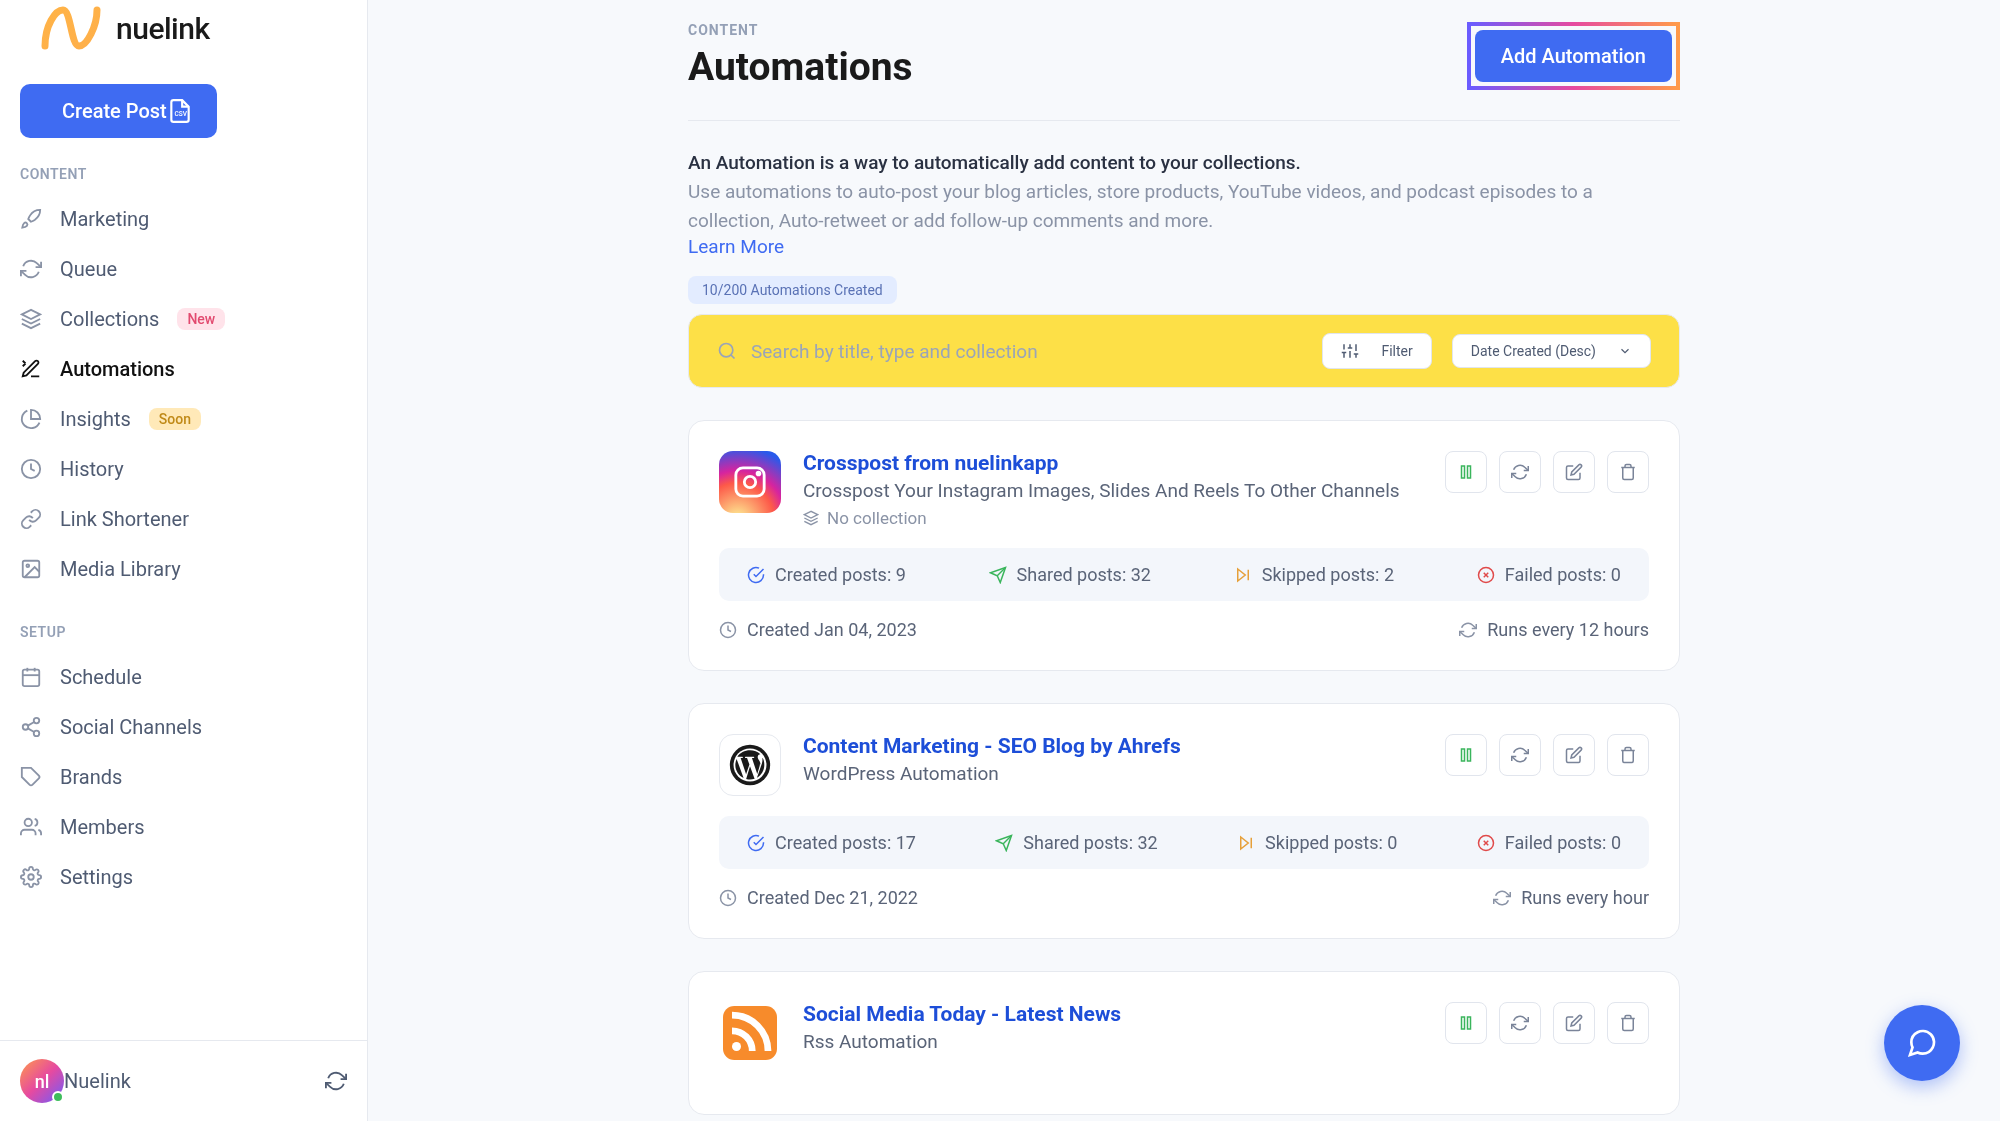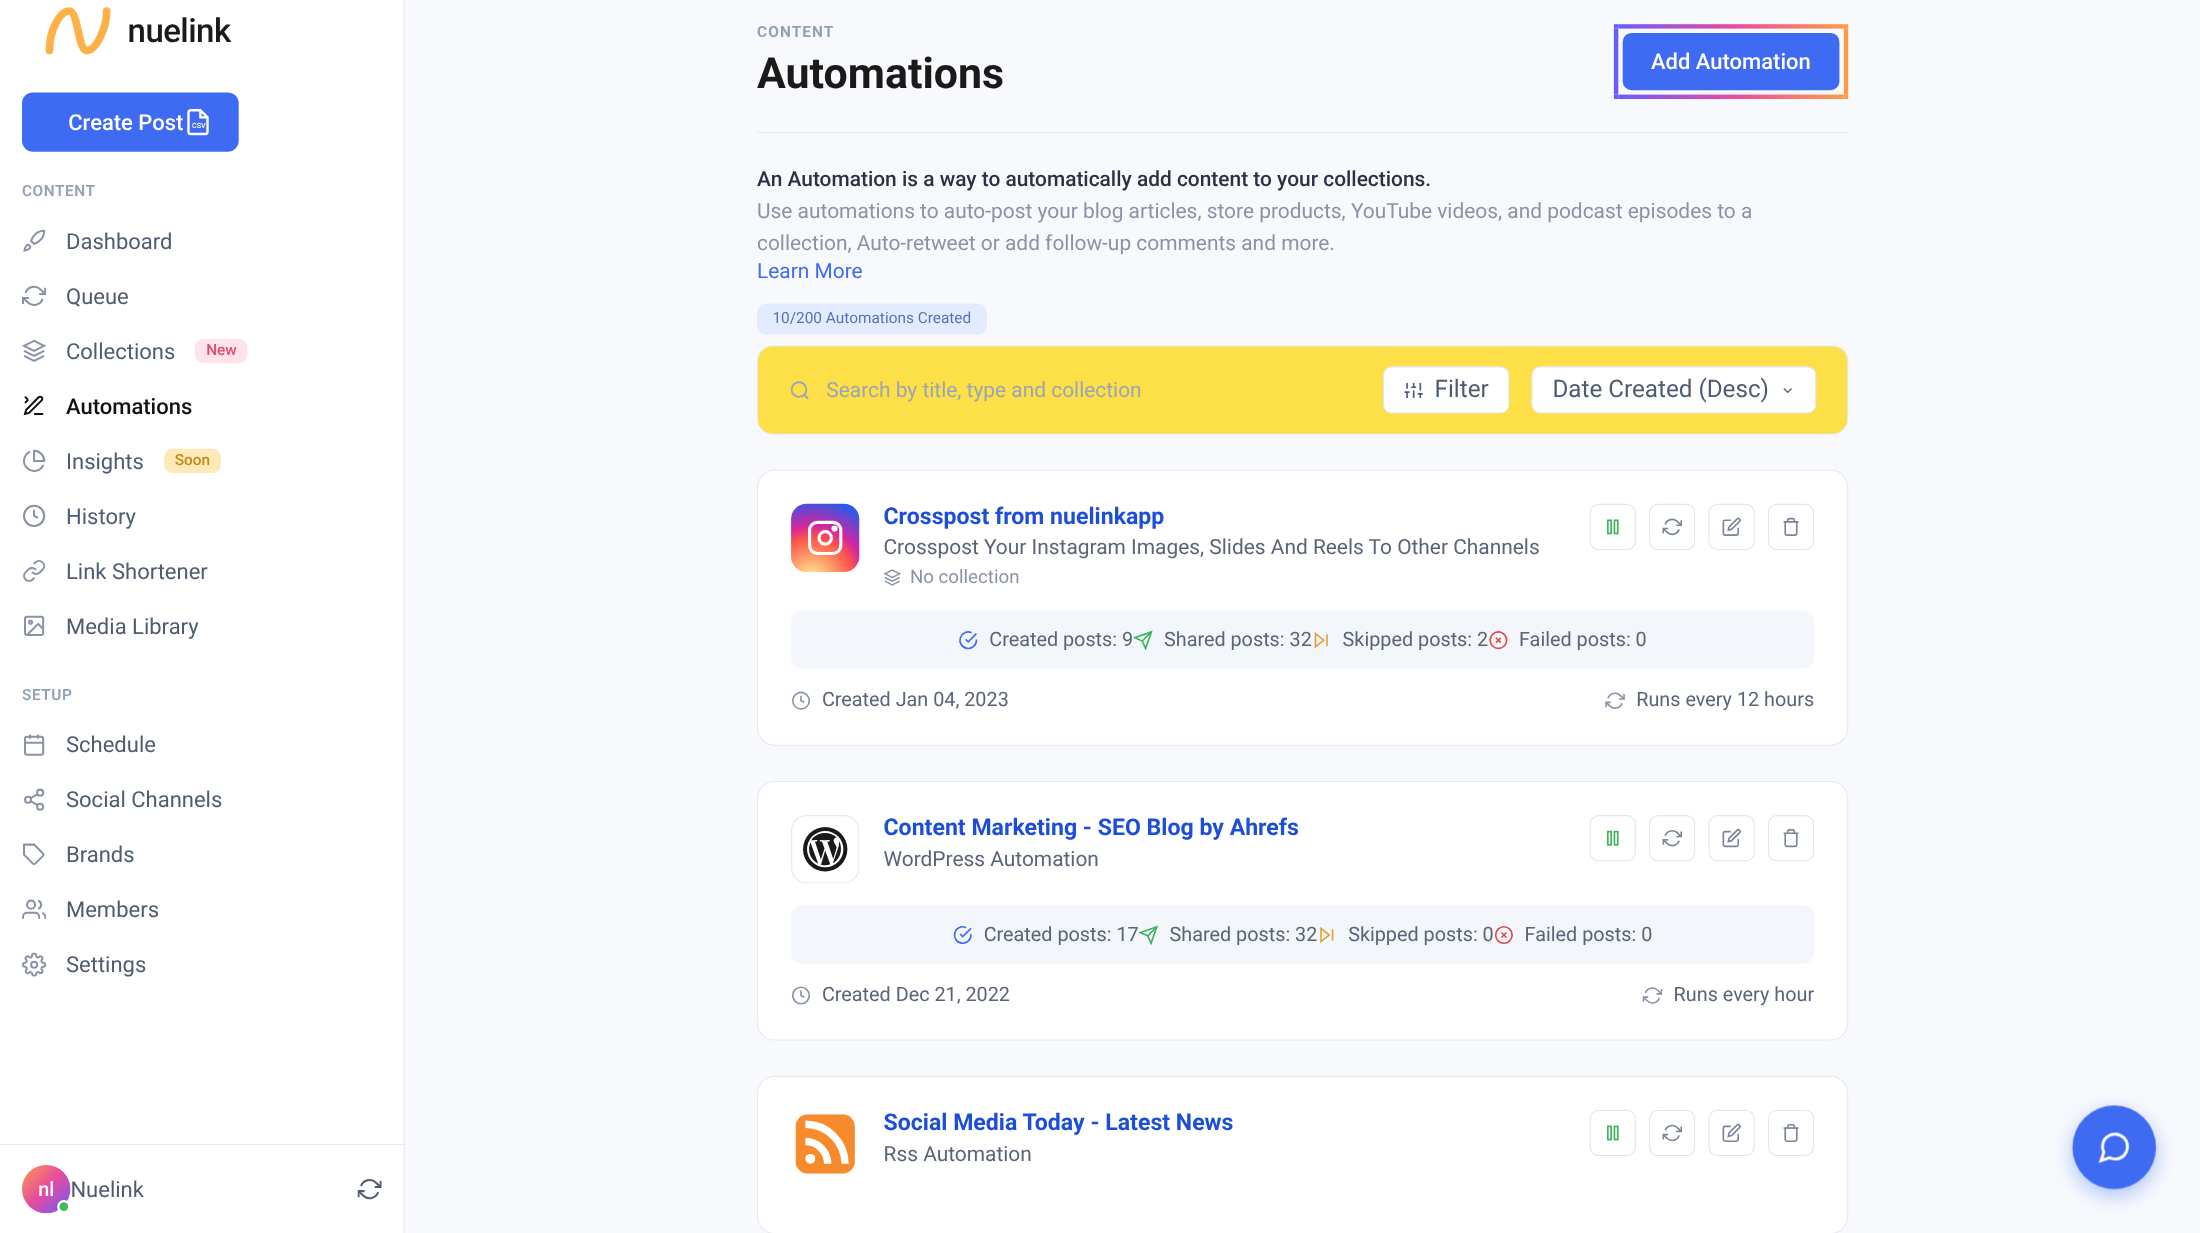--- a/index.html
+++ b/index.html
@@ -44,37 +44,37 @@
 .intro-strong { font-size: 19px; color: #2a3142; font-weight: 500; margin-bottom: 4px;}
 .intro-sub { font-size: 19px; color: #8a93a6; line-height: 1.5; }
 .learn-link { color: #3f6bf2; font-size: 19px; cursor:pointer; }
 
 .counter-badge { display:inline-block; background:#e3ecff; color:#5a72b5; font-size:14px; padding:6px 14px; border-radius:8px; margin-top:18px; margin-bottom:10px;}
 
 .toolbar { background:#fde047; border:1px solid #e6e9ef; border-radius:14px; padding:18px 28px; display:flex; align-items:center; gap:20px; margin-bottom:32px;}
 .search-wrap { display:flex; align-items:center; gap:14px; flex:1; color:#9aa4b8;}
 .search-input { border:none; outline:none; font-size:19px; color:#333; flex:1; background:transparent;}
 .search-input::placeholder { color:#9aa4b8;}
-.pill-btn { background:#fff; border:1px solid #e1e5ed; border-radius:8px; padding:8px 18px; font-size:22px; color:#4f5b72; display:flex; align-items:center; gap:10px; cursor:pointer;}
+.pill-btn { background:#fff; border:1px solid #e1e5ed; border-radius:8px; padding:8px 18px; font-size:14px; color:#4f5b72; display:flex; align-items:center; gap:22px; cursor:pointer;}
 
 .card { background:#fff; border:1px solid #e6e9ef; border-radius:16px; padding:30px; margin-bottom:32px;}
 .card-head { display:flex; gap:22px; margin-bottom:20px;}
 .card-icon { width:62px; height:62px; border-radius:14px; display:flex; align-items:center; justify-content:center; flex-shrink:0;}
 .ig-icon { background: radial-gradient(circle at 30% 110%,#fdf497 0%,#fd5949 45%,#d6249f 60%,#285AEB 90%);}
 .wp-icon { background:#fff; border:1px solid #e6e9ef;}
 .rss-icon { background:#fff;}
 .card-title { font-size:21px; font-weight:700; color:#1d4ed8; margin-bottom:4px;}
 .card-sub { font-size:19px; color:#5a6478; margin-bottom:6px;}
 .card-meta { font-size:17px; color:#8a93a6; display:flex; align-items:center; gap:8px;}
 .card-meta svg { width:16px; height:16px;}
 .card-actions { margin-left:auto; display:flex; gap:12px;}
 .icon-btn { width:42px; height:42px; border:1px solid #e1e5ed; border-radius:8px; background:#fff; display:flex; align-items:center; justify-content:center; cursor:pointer;}
 .icon-btn svg { width:18px; height:18px;}
 
-.stats-row { background:#f3f6fb; border-radius:10px; padding:16px 28px; display:flex; justify-content:center; margin-bottom:18px;}
+.stats-row { background:#f3f6fb; border-radius:10px; padding:16px 28px; display:flex; justify-content:space-between; margin-bottom:18px;}
 .stat { display:flex; align-items:center; gap:10px; font-size:18px; color:#5a6478;}
 .stat svg { width:18px; height:18px;}
 .card-footer { display:flex; justify-content:space-between; color:#5a6478; font-size:18px;}
 .card-footer span { display:flex; align-items:center; gap:10px;}
 
 .fab { position:fixed; bottom:40px; right:40px; width:76px; height:76px; border-radius:50%; background:#3f6bf2; display:flex; align-items:center; justify-content:center; cursor:pointer; box-shadow:0 6px 18px rgba(63,107,242,0.4);}
 .fab svg { width:32px; height:32px; stroke:#fff;}
 
 .meta-sep { color:#c0c7d5; margin:0 6px;}
 .link-chip { width:16px; height:16px; color:#8a93a6;}
@@ -106,21 +106,21 @@
           <text x="7" y="17" font-size="6" fill="#fff" stroke="none">CSV</text>
         </svg>
     </button>
 
     <div class="section-label">CONTENT</div>
 
     <div class="nav-item">
       <svg viewBox="0 0 24 24" fill="none" stroke="#8a93a6" stroke-width="2">
           <path d="M4.5 16.5c-1.5 1.26-2 5-2 5s3.74-.5 5-2c.71-.84.7-2.13-.09-2.91a2.18 2.18 0 0 0-2.91-.09zM12 15l-3-3a22 22 0 0 1 2-3.95A12.88 12.88 0 0 1 22 2c0 2.72-.78 7.5-6 11a22.35 22.35 0 0 1-4 2z"></path>
         </svg>
-      <span>Dashboard</span>
+      <span>Marketing</span>
     </div>
     <div class="nav-item">
       <svg viewBox="0 0 24 24" fill="none" stroke="#8a93a6" stroke-width="2">
           <polyline points="23 4 23 10 17 10"></polyline>
           <polyline points="1 20 1 14 7 14"></polyline>
           <path d="M3.51 9a9 9 0 0 1 14.85-3.36L23 10M1 14l4.64 4.36A9 9 0 0 0 20.49 15"></path>
         </svg>
       <span>Queue</span>
     </div>
     <div class="nav-item">

